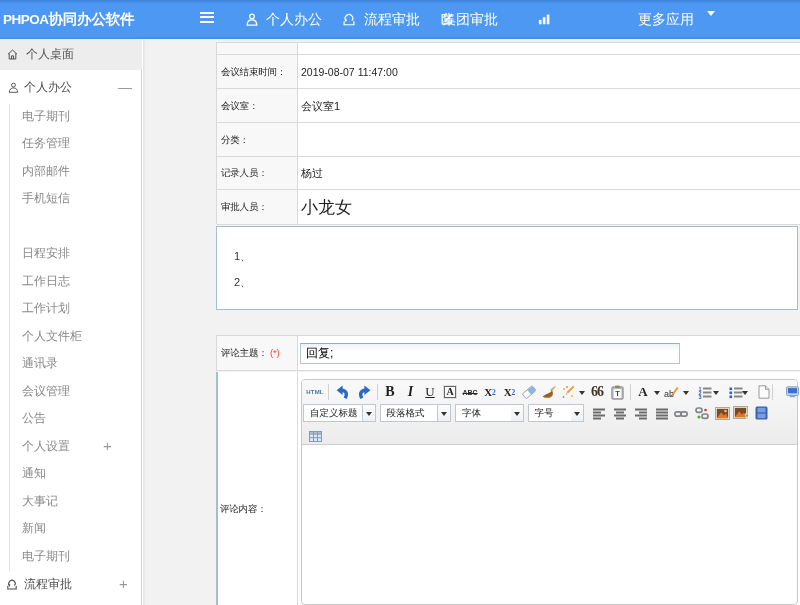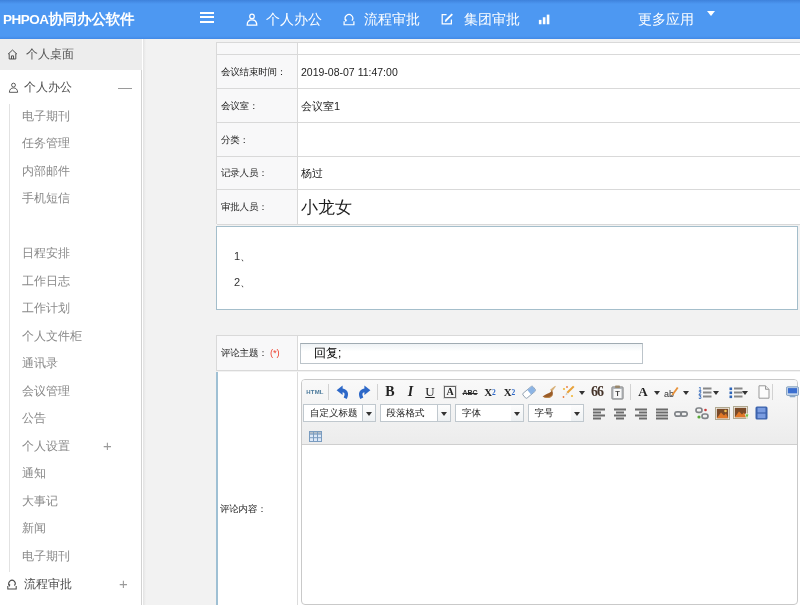--- a/index.html
+++ b/index.html
@@ -43,23 +43,23 @@
   .val { position:absolute; left:82px; right:0; top:0; bottom:0; color:#111; font-size:12px; }
   .val i { font-style:normal; position:absolute; left:2px; top:50%; transform:translateY(-50%); white-space:nowrap; }
   
   #box1 { position:absolute; left:216px; top:226px; width:582px; height:84px;
     border:1px solid #a4becb; background:#fff; font-size:11px; color:#333; }
   #box1 div { position:absolute; left:17px; }
   
   #s2r1 { position:absolute; left:216px; top:335px; width:584px; height:36px;
     border-top:1px solid #d9d9d9; border-bottom:1px solid #d9d9d9; border-left:1px solid #d9d9d9; background:#fff; }
   #s2r1 .lab i b { color:#e43; font-weight:normal; }
-  #inp { position:absolute; left:300px; top:343px; width:343px; height:21px;
+  #inp { position:absolute; left:300px; top:343px; width:380px; height:21px;
     border:1px solid #bcc4ca; border-top-color:#a0abb2; background:linear-gradient(#eff3f5,#fff 40%);
-    font-size:12px; color:#000; line-height:19px; padding-left:13px; }
+    font-size:12px; color:#000; line-height:19px; padding-left:5px; }
   #s2r2 { position:absolute; left:216px; top:372px; width:584px; height:233px;
     border-left:2px solid #9fc0d4; background:#fff; }
   #s2lab { position:absolute; left:220px; top:503px; font-size:9.5px; color:#222; letter-spacing:-0.2px; }
   #s2sep { position:absolute; left:297px; top:372px; width:1px; height:233px; background:#dcdcdc; }
   
   #ed { position:absolute; left:301px; top:379px; width:497px; height:226px;
     border:1px solid #c9c9c9; border-radius:4px; background:#fff; }
   #edtb { position:absolute; left:0; top:0; width:495px; height:65px;
     background:linear-gradient(#f9f9f9,#ececec); border-bottom:1px solid #cfcfcf; border-radius:3px 3px 0 0; }
   .eb { position:absolute; top:3px; height:18px; display:flex; align-items:center; justify-content:center; }
@@ -86,21 +86,21 @@
     <path d="M2.4 10 L2.4 14 L13.6 14 L13.6 10"></path>
     <path d="M4.5 9.2 A4.3 4.3 0 1 1 11.3 9.4"></path>
     <path d="M2.8 7.4 L5.9 8.3 L4.3 11.2 Z" fill="#fff" stroke="none"></path>
   </svg>
   <div class="nav" style="left:364px">流程审批</div>
   <svg class="nicon" viewBox="0 0 16 16" style="left:440px;width:14px;height:14px" fill="none" stroke="#fff" stroke-width="1.4">
     <path d="M13 8.5 L13 13.5 L2.5 13.5 L2.5 3 L7.5 3"></path>
       <path d="M6.2 10.2 L14 2.4" stroke-width="2.2"></path>
       <path d="M5.5 11.5 L7.6 10.9 L6.2 9.8 Z" fill="#fff" stroke="none"></path>
   </svg>
-  <div class="nav" style="left:464px">集团审批</div>
+  <div class="nav" style="left:442px">集团审批</div>
   <svg class="nicon" viewBox="0 0 16 16" style="left:538px;width:14px;height:14px" fill="#fff">
     <rect x="1" y="9" width="3" height="5"></rect>
       <rect x="5.5" y="6" width="3" height="8"></rect>
       <rect x="10" y="3" width="3" height="11"></rect>
   </svg>
   <div class="nav" style="left:638px">更多应用</div>
   <div class="abs" style="left:707px;top:11px;width:0;height:0;border:4.5px solid transparent;border-top:5.5px solid #fff"></div>
 </div>
 
 <div id="sidebar">

